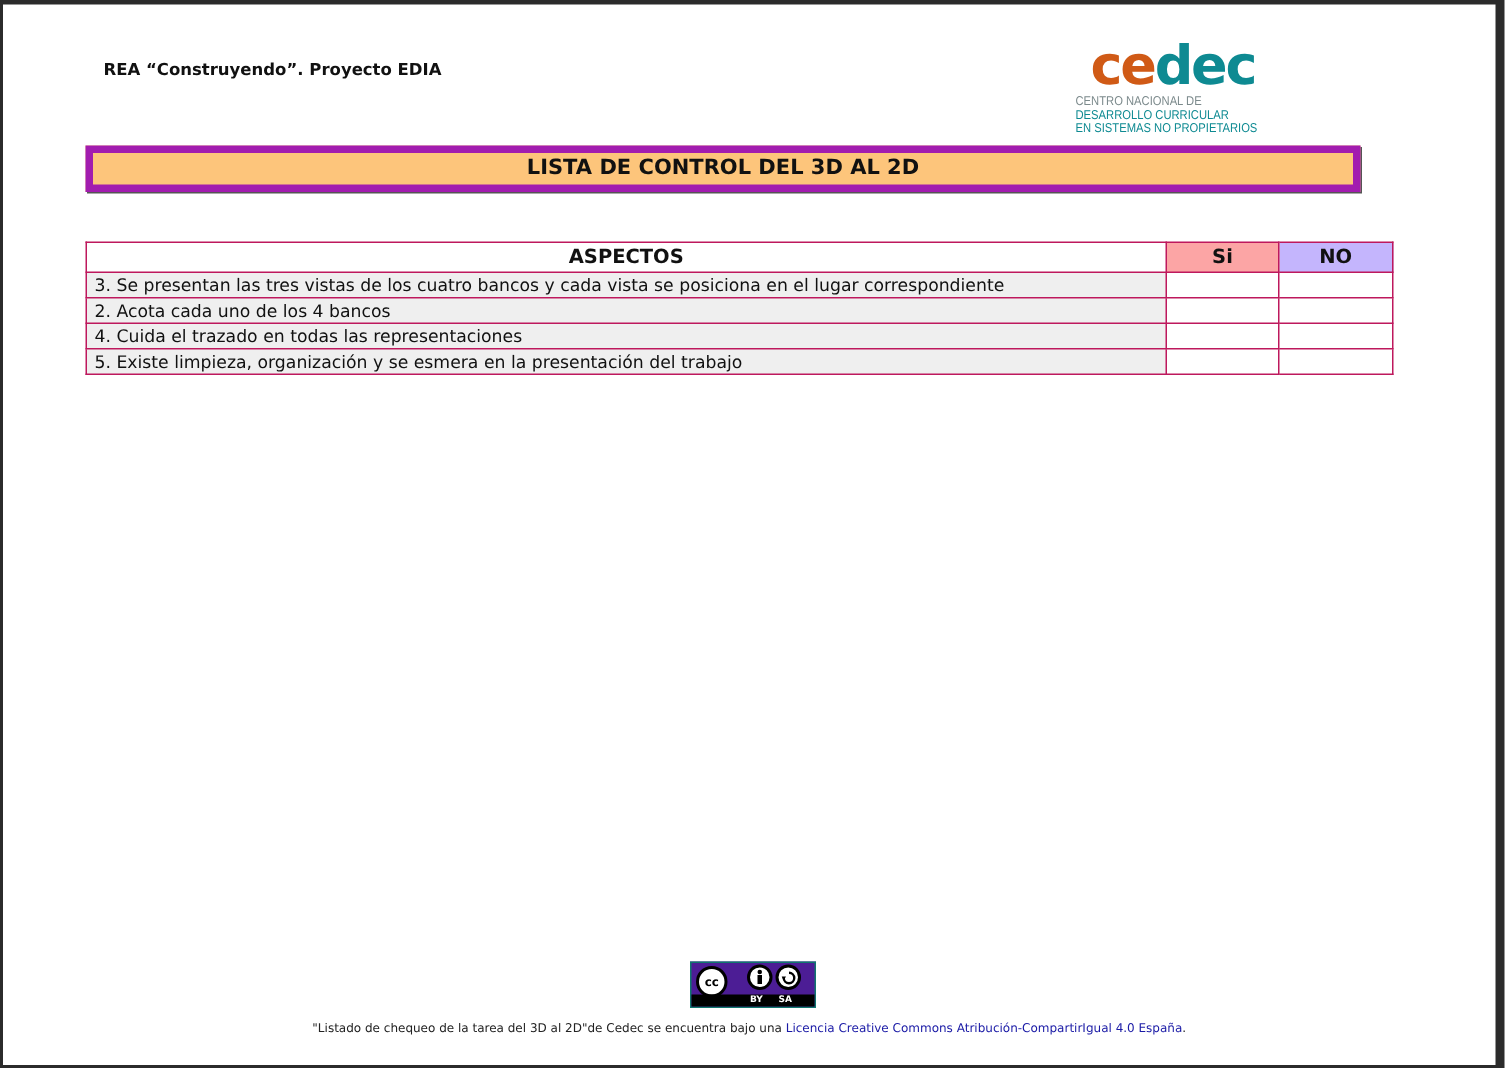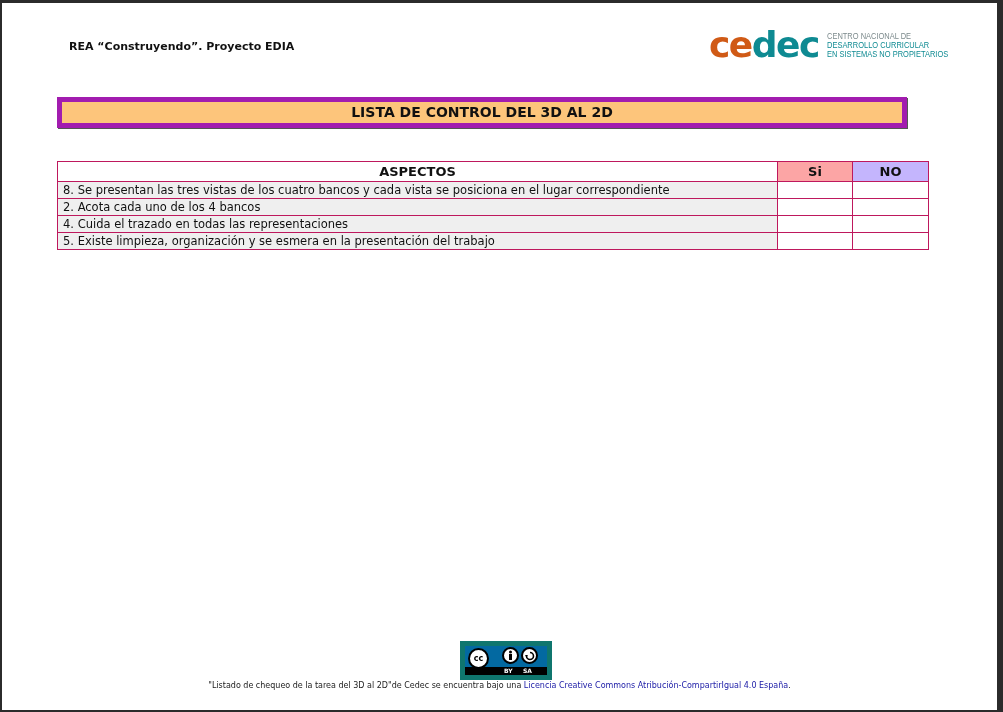--- a/index.html
+++ b/index.html
@@ -22,20 +22,21 @@
       font-size: 11px;
       font-weight: bold;
       color: #111;
       line-height: 13px;
     }
     .logo {
       position: absolute;
       left: 707px; top: 24px;
       display: flex;
       align-items: center;
+      flex-direction: column;
     }
     .logo-word {
       font-family: "DejaVu Sans", sans-serif;
       font-size: 36px;
       font-weight: bold;
       letter-spacing: -1.5px;
       line-height: 36px;
     }
     .logo-ce { color: #d05a16; }
     .logo-dec { color: #0e8a92; }
@@ -86,22 +87,22 @@
     }
     th.aspectos { width: 709px; background: #ffffff; }
     th.si { width: 64px; background: #fca5a5; }
     th.no { width: 65px; background: #c4b5fd; }
     td.aspect { background: #efefef; text-align: left; }
     td.check { background: #ffffff; }
     .cc-badge {
       position: absolute;
       left: 458px; top: 638px;
       width: 82px; height: 29px;
-      background: #0369a1;
-      border: 5px solid #0f766e;
+      background: #4c1d95;
+      border: 1px solid #0f766e;
     }
     .cc-badge .bar {
       position: absolute; left: 0; right: 0; bottom: 0; height: 8px;
       background: #000;
     }
     .cc-badge .bar span {
       position: absolute; top: 0; color: #fff; font-size: 6px; font-weight: bold; line-height: 8px;
     }
     .cc-circle {
       position: absolute;
@@ -147,21 +148,21 @@
   <table class="checklist">
     <thead>
       <tr>
         <th class="aspectos">ASPECTOS</th>
         <th class="si">Si</th>
         <th class="no">NO</th>
       </tr>
     </thead>
     <tbody>
       <tr>
-        <td class="aspect">8. Se presentan las tres vistas de los cuatro bancos y cada vista se posiciona en el lugar correspondiente</td>
+        <td class="aspect">3. Se presentan las tres vistas de los cuatro bancos y cada vista se posiciona en el lugar correspondiente</td>
         <td class="check"></td>
         <td class="check"></td>
       </tr>
       <tr>
         <td class="aspect">2. Acota cada uno de los 4 bancos</td>
         <td class="check"></td>
         <td class="check"></td>
       </tr>
       <tr>
         <td class="aspect">4. Cuida el trazado en todas las representaciones</td>

